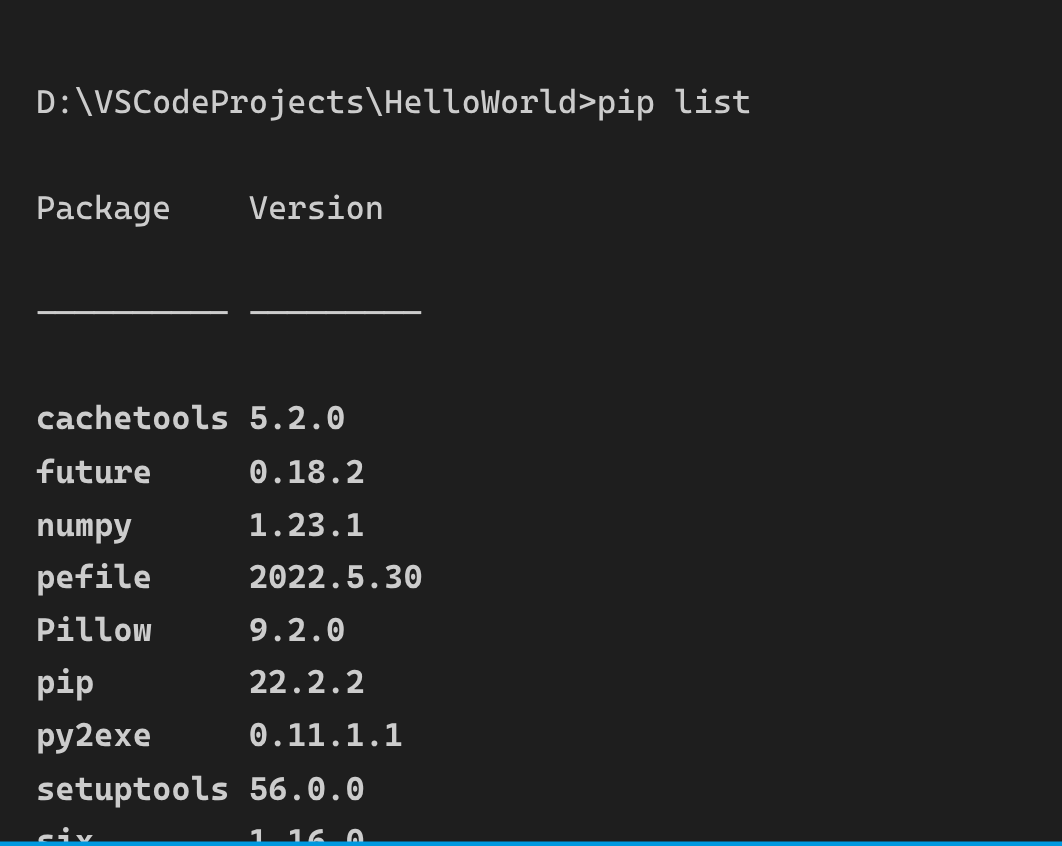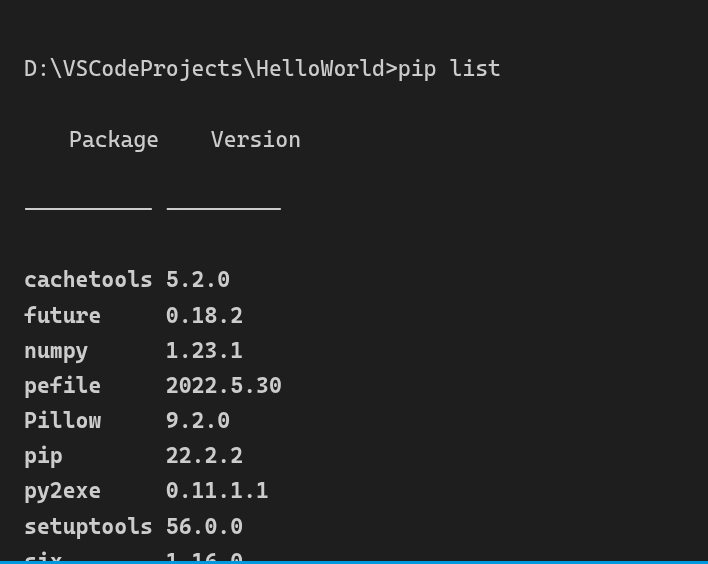--- a/index.html
+++ b/index.html
@@ -24,21 +24,20 @@
       box-sizing: border-box;
     }
     .prompt-line {
       color: #cccccc;
     }
     .command {
       color: #cccccc;
     }
     .header-row {
       color: #cccccc;
-      margin-left: 45px;
     }
     .separator-row {
       color: #cccccc;
     }
     .package-row {
       color: #cccccc;
       font-weight: bold;
     }
     .bottom-border {
       position: absolute;

